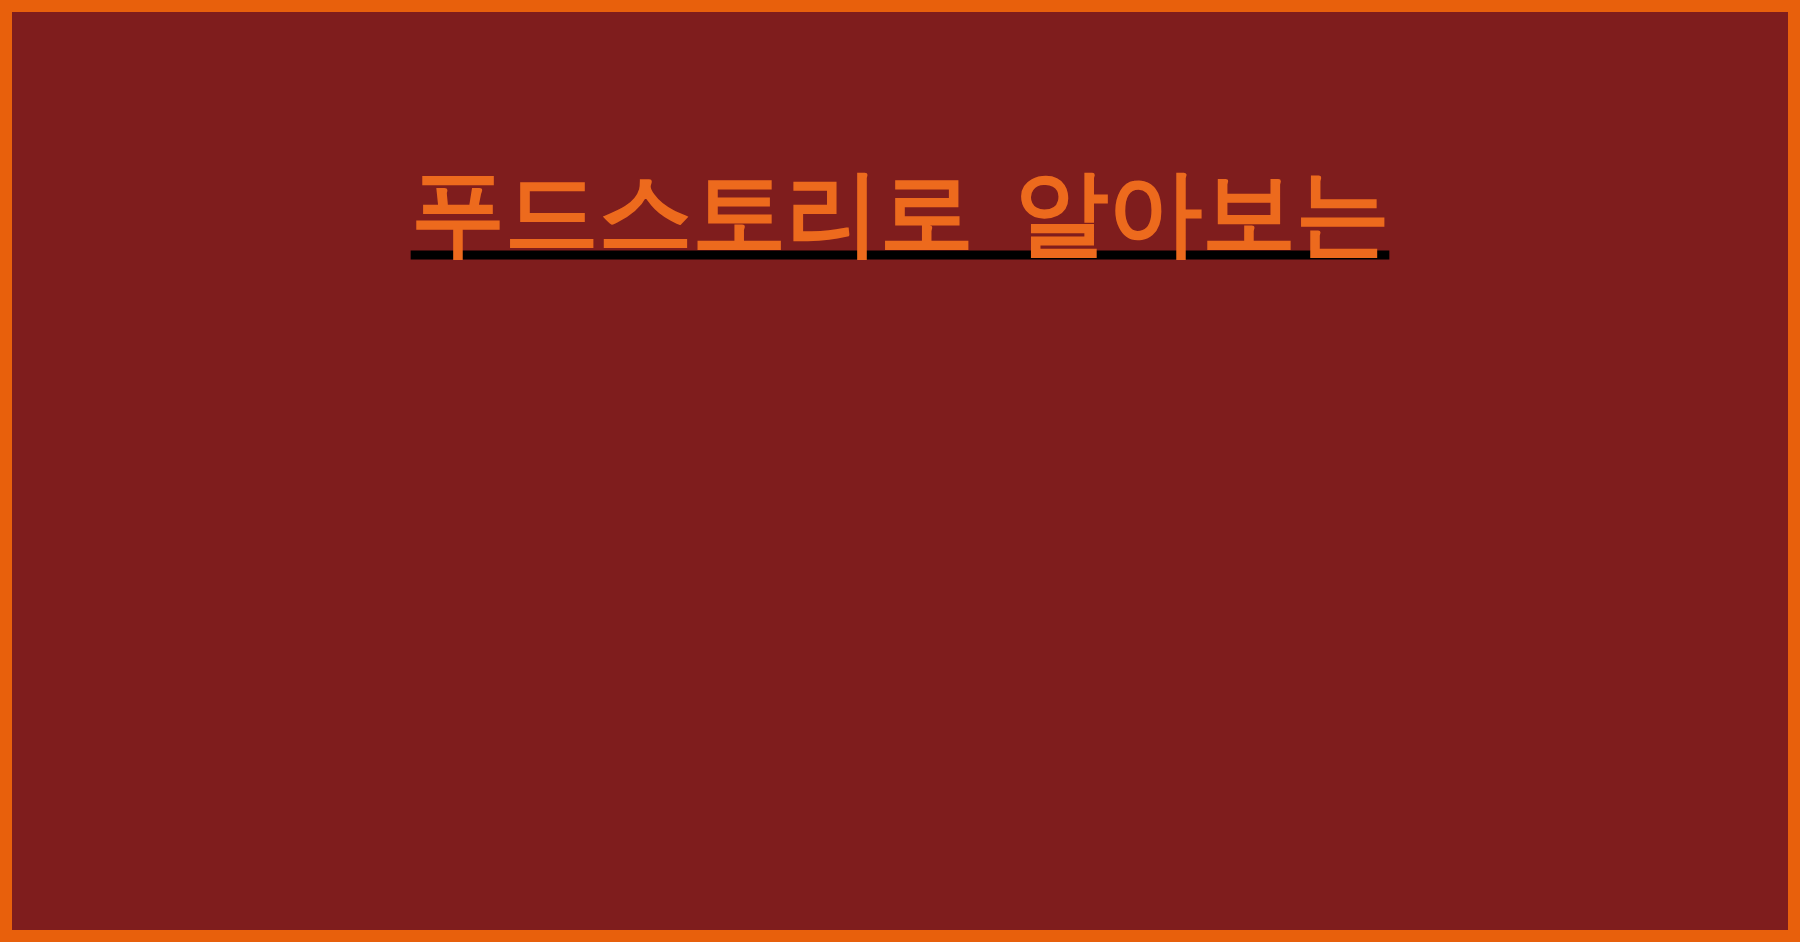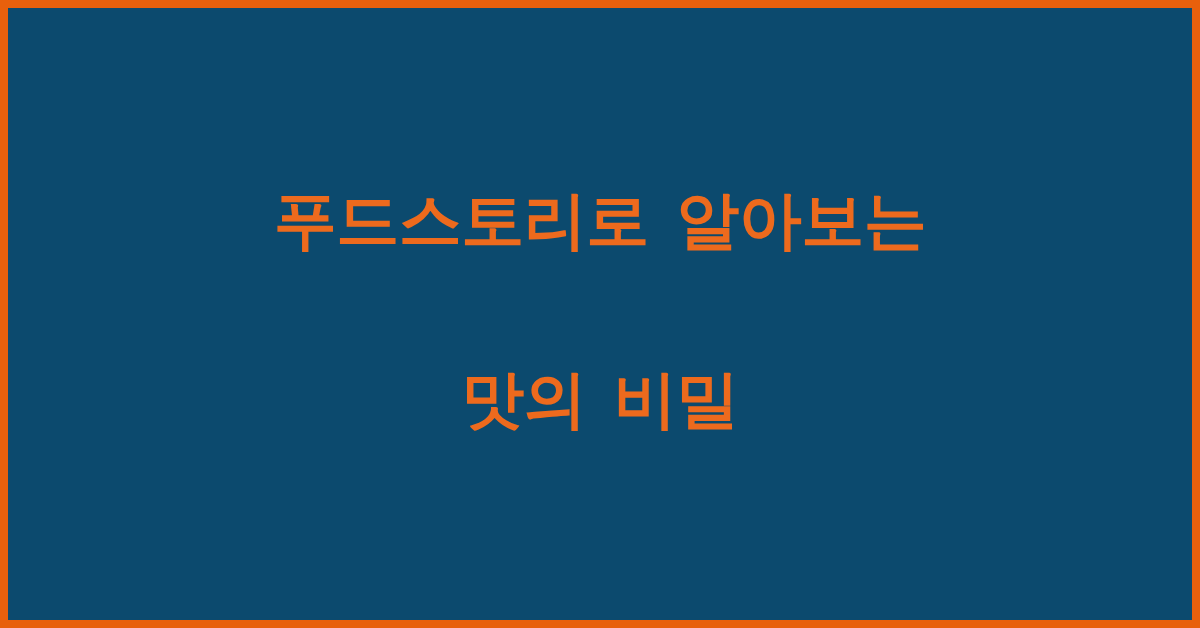--- a/index.html
+++ b/index.html
@@ -10,26 +10,26 @@
     width: 1200px;
     height: 628px;
     overflow: hidden;
     background: #fce6ba;
     font-family: "DejaVu Sans", "Liberation Sans", sans-serif;
   }
   .banner {
     box-sizing: border-box;
     width: 1200px;
     height: 628px;
-    background: #0c4a6e;
+    background: #7f1d1d;
     border: 8px solid #e8600c;
     display: flex;
-    align-items: center;
     justify-content: center;
     position: relative;
+    text-decoration: underline;
   }
   .headline {
     text-align: center;
     color: #ed6a1d;
     font-family: "DejaVu Sans", "Liberation Sans", sans-serif;
     font-weight: 700;
     font-size: 63px;
     line-height: 1.42;
     letter-spacing: -0.5px;
     word-spacing: 6px;
@@ -41,15 +41,14 @@
   .headline .line {
     display: block;
   }
 </style>
 </head>
 <body>
 
 <div class="banner">
   <div class="headline">
     <span class="line">푸드스토리로 알아보는</span>
-    <span class="line">맛의 비밀</span>
   </div>
 </div>
 
 </body></html>

